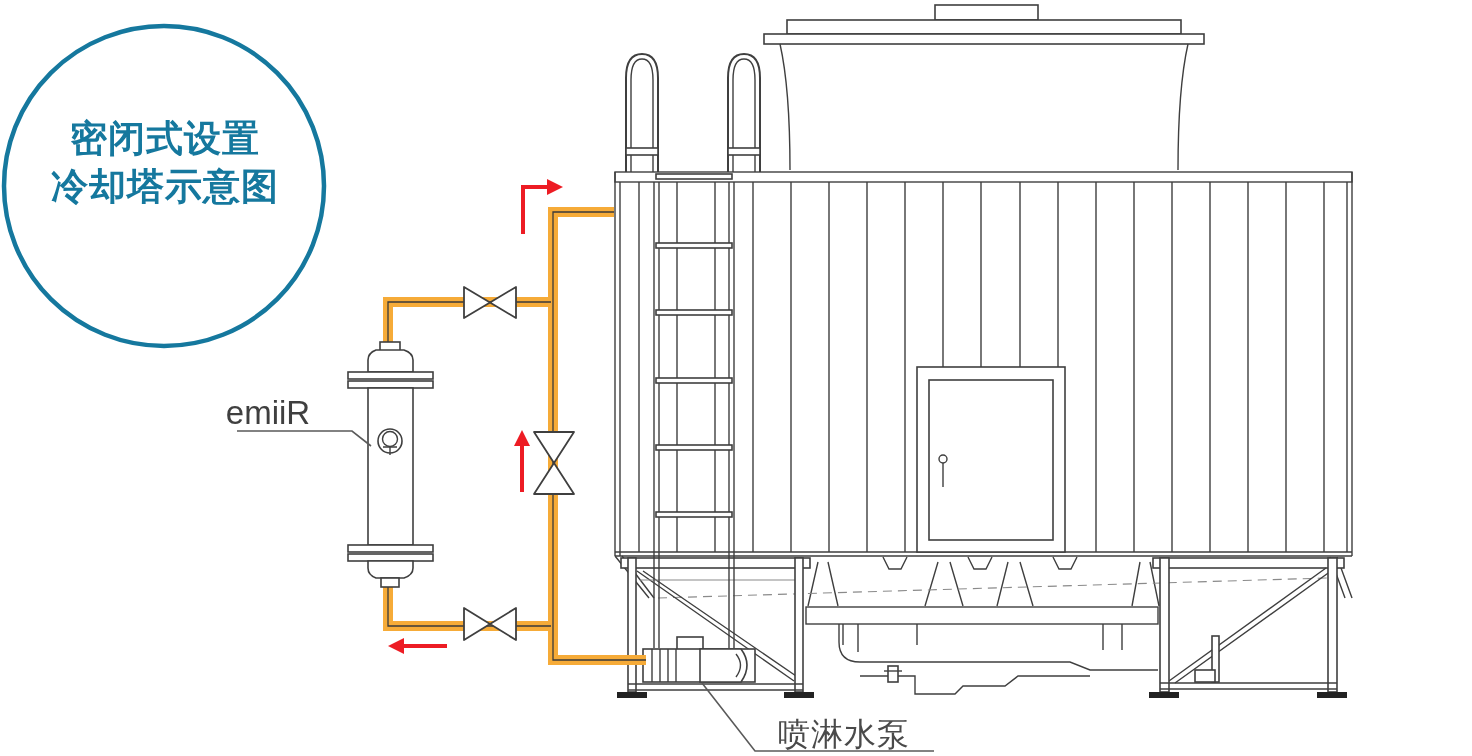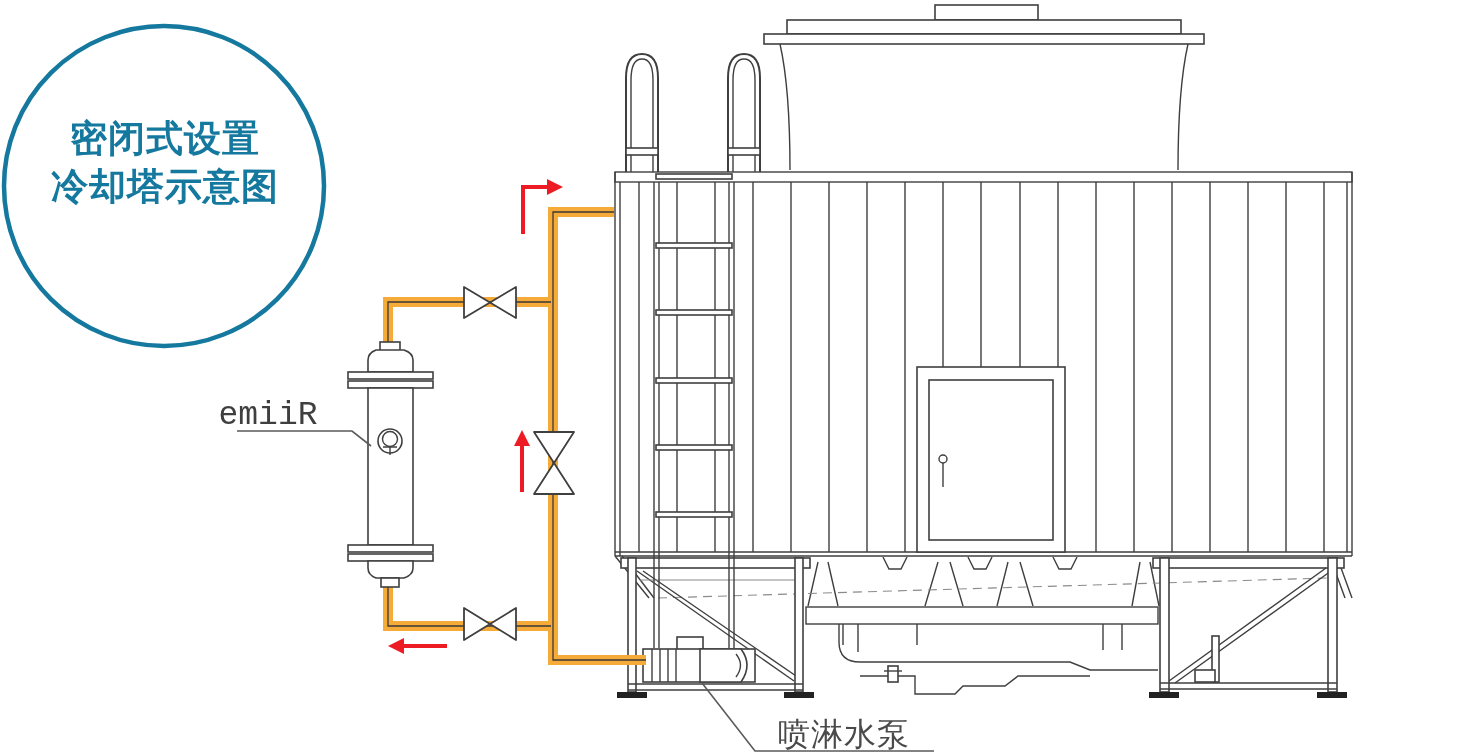--- a/index.html
+++ b/index.html
@@ -1,18 +1,18 @@
 <!DOCTYPE html>
 <html><head>
 <meta charset="utf-8">
 <style>
   html,body{margin:0;padding:0;background:#ffffff;}
   .canvas{
     position:relative;width:1472px;height:756px;background:#ffffff;overflow:hidden;
-    font-family:Liberation Mono, monospace;
+    font-family:Liberation Sans, sans-serif;
   }
   svg{position:absolute;left:0;top:0;}
   .badge-text{fill:#15789E;font-weight:bold;font-size:37px;letter-spacing:1px;}
   .dev-label{fill:#3f3f3f;font-size:33px;}
   .pump-label{fill:#4a4a4a;font-size:32px;letter-spacing:1px;}
   .ln{stroke:#3f3f3f;fill:none;stroke-width:1.4;}
   .ln2{stroke:#3f3f3f;fill:none;stroke-width:2;}
   .lnw{stroke:#3f3f3f;fill:#ffffff;stroke-width:1.6;}
   .lt{stroke:#8a8a8a;fill:none;stroke-width:1.1;}
   .pipe{stroke:#F6AB38;fill:none;stroke-width:10;stroke-linejoin:miter;}

